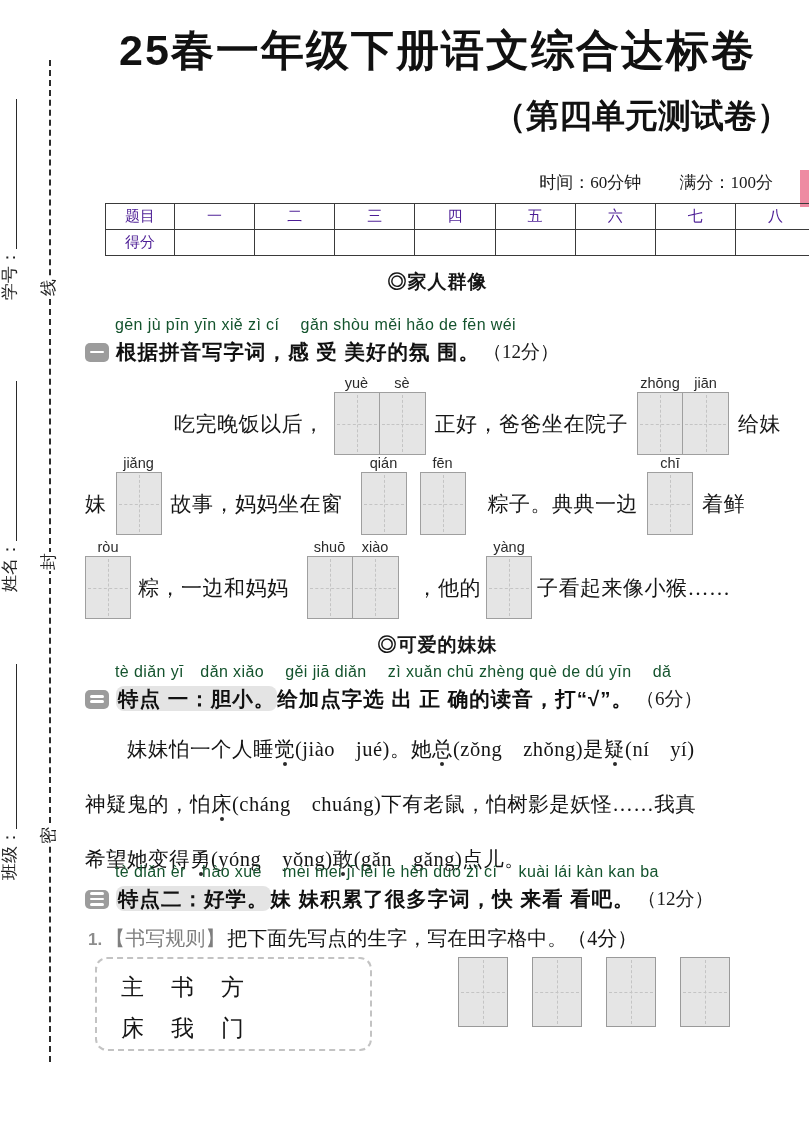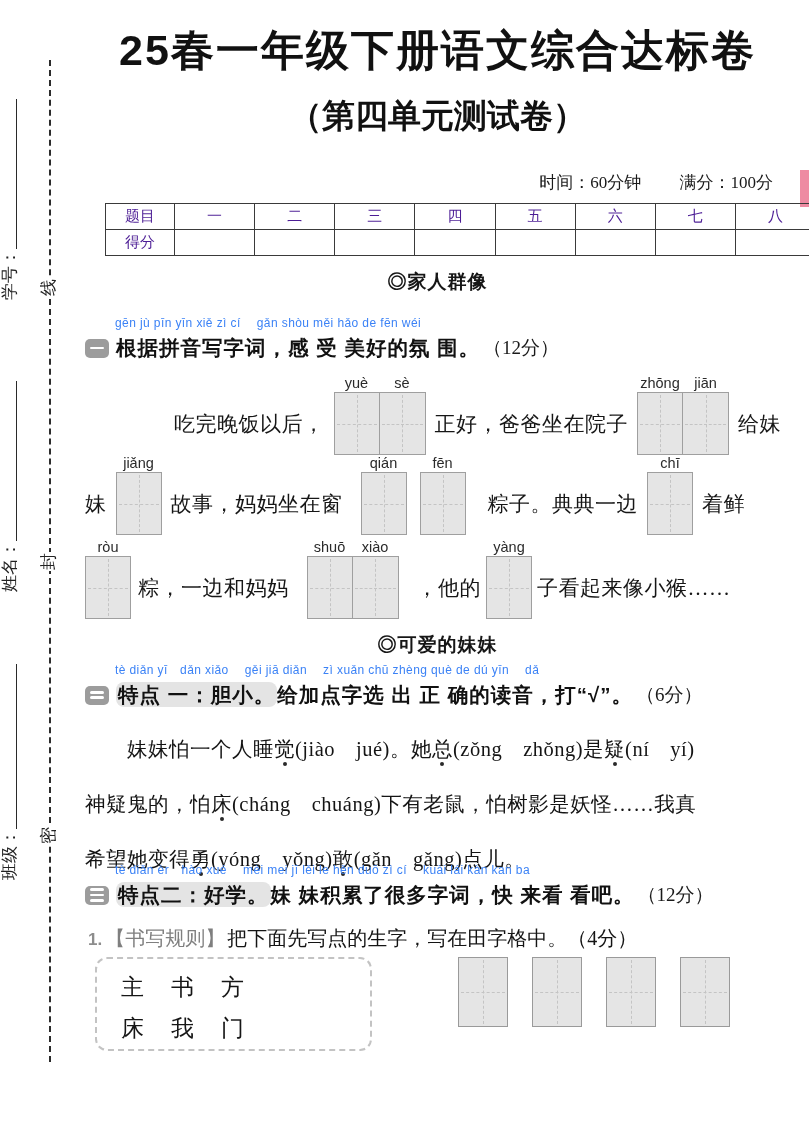--- a/index.html
+++ b/index.html
@@ -18,40 +18,40 @@
     font-family:"Liberation Sans", sans-serif; }
   .vlabel .blank { display:inline-block; border-bottom:1.7px solid #2a2a2a;
     height:18px; vertical-align:-2px; }
   .sealchar { position:absolute; left:39px; transform:rotate(-90deg);
     font-size:17px; color:#222; background:#fff; padding:4px 1px;
     font-family:"Liberation Sans", sans-serif; }
   
   .title { position:absolute; top:22px; left:85px; width:705px; text-align:center;
     font-family:"Liberation Sans", sans-serif; font-weight:800;
     font-size:43px; letter-spacing:2px; color:#111; }
-  .subtitle { position:absolute; top:94px; left:85px; width:705px; text-align:center;
+  .subtitle { position:absolute; top:94px; left:85px; width:705px; text-align:right;
     font-family:Liberation Mono, monospace; font-weight:800;
     font-size:33px; color:#111; }
   .meta { position:absolute; top:171px; left:85px; width:688px; text-align:right;
     font-size:17px; color:#1a1a1a; }
   .meta span { margin-left:34px; }
   .pink-bar { position:absolute; left:800px; top:170px; width:9px; height:37px;
     background:#ee8ba2; }
   
   table.score { position:absolute; top:203px; left:105px; width:782px;
     border-collapse:collapse; table-layout:fixed;
     font-size:15px; text-align:center; color:#4c1d95;
     font-family:"Liberation Sans", sans-serif; }
   table.score td { border:1.4px solid #3a3a3a; height:26px; }
   
   .sec-head { position:absolute; left:85px; width:705px; text-align:center;
     font-family:"Liberation Sans", sans-serif; font-weight:700;
     font-size:19px; color:#161616; letter-spacing:1px; }
   .q-head { position:absolute; left:85px; }
-  .q-pinyin { margin-left:30px; font-size:12px; color:#3b82f6;
+  .q-pinyin { margin-left:30px; font-size:16px; color:#14532d;
     font-family:"Liberation Sans", sans-serif; letter-spacing:.4px; white-space:nowrap; }
   .q-line { display:flex; align-items:center; margin-top:2px; }
   .badge { width:24px; height:19px; background:#9c9c9c; border-radius:5px;
     display:flex; flex-direction:column; justify-content:center; align-items:center;
     gap:2.5px; flex:none; margin-right:7px; }
   .badge i { display:block; width:14px; height:2.8px; background:#fff; border-radius:2px; }
   .q-text { font-family:"Liberation Sans", sans-serif; font-weight:700;
     font-size:20.5px; letter-spacing:1px; color:#111; white-space:nowrap; }
   .hl { background:#e4e4e4; border-radius:8px; padding:1px 2px; }
   .q-score { font-size:19px; font-weight:400; color:#1a1a1a; margin-left:3px;

